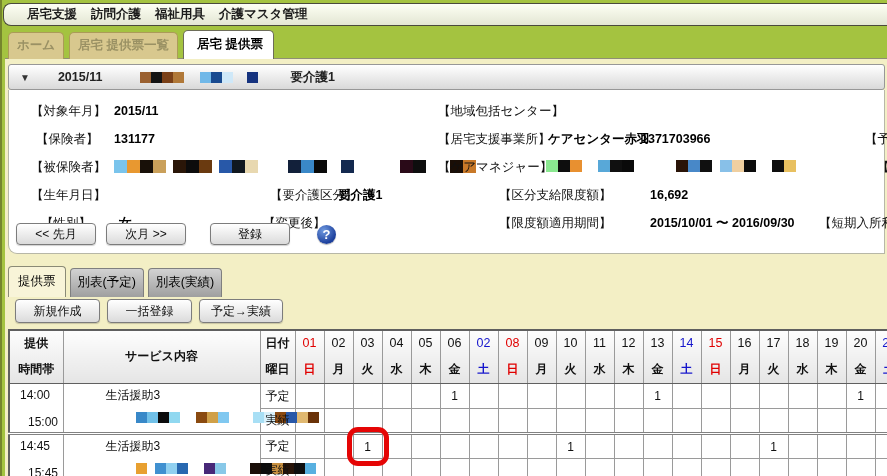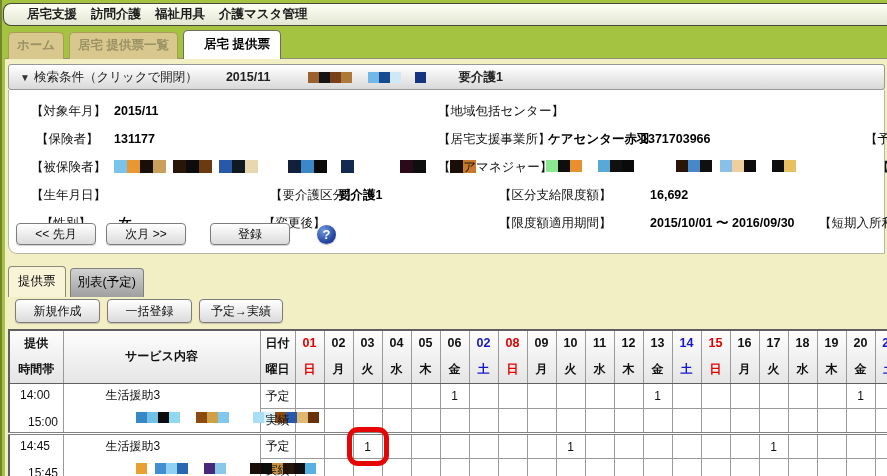--- a/index.html
+++ b/index.html
@@ -11,21 +11,21 @@
   
   .menu-bar { position:absolute; left:3px; top:3px; right:0; height:23px;
     background:linear-gradient(#fdfff4,#e3e6d3); border:1px solid #4a4a3c; border-right:none;
     border-radius:8px 0 0 8px; display:flex; align-items:center; gap:14px; padding-left:23px; }
   .mitem { font-size:12.5px; font-weight:600; color:#1b1b1b; cursor:default; white-space:nowrap; }
 
   
   .top-tabs { position:absolute; left:8px; top:33px; display:flex; align-items:flex-end; gap:5px; height:26px; z-index:5; }
   .ttab { font-size:12.5px; padding:4px 8px 5px 8px; border-radius:5px 5px 0 0; white-space:nowrap;
     background:#d8c88e; border:1px solid #ab9b58; border-bottom:none; color:#9a9164; font-weight:600; }
-  .ttab.on { background:#ffffff; border:1px solid #6d6d59; border-bottom:none; color:#000; font-weight:700; padding:5px 10px 6px 20px; }
+  .ttab.on { background:#ffffff; border:1px solid #6d6d59; border-bottom:none; color:#000; font-weight:700; padding:5px 10px 6px 13px; }
 
   
   .content { position:absolute; left:5px; top:58px; right:0; bottom:0; background:#f3efc5; border-top:1px solid #8f8f75; overflow:hidden; }
 
   
   .search-bar { position:absolute; left:3px; top:5px; right:2px; height:26px;
     background:linear-gradient(#ffffff,#d9d9d9); border:1px solid #979797; border-radius:3px;
     display:flex; align-items:center; font-size:12.5px; color:#222; }
   .tri { margin-left:11px; font-size:10px; color:#333; }
   .sc-label { margin-left:4px; }
@@ -61,21 +61,21 @@
   .tbl-actions { position:absolute; left:3px; top:240px; height:26px; }
   .tbl-actions .btn { top:0; height:24px; }
 
   
   .sched { position:absolute; left:3px; top:270px; border-collapse:collapse; table-layout:fixed; width:895px;
     background:#fff; border:2px solid #5f5f5f; }
   .sched th, .sched td { border:1px solid #9a9a9a; padding:0; font-size:12px; color:#111; }
   .sched th { background:linear-gradient(#fdfdfd,#e5e5e5); font-weight:700; border-bottom:1px solid #606060; }
   .sched th div { line-height:25px; height:26px; text-align:center; }
   .h-one div { line-height:52px; height:52px; }
-  .dnum { font-size:12.5px; font-weight:700; }
+  .dnum { font-size:12.5px; font-weight:400; }
   .dwd  { font-size:12px; font-weight:700; }
   th.sun .dnum, th.sun .dwd { color:#e00000; }
   th.sat .dnum, th.sat .dwd { color:#1515cc; }
   .sched td { height:25px; }
   .ctime { vertical-align:top; font-size:12px; }
   .ctime .t1 { padding:4px 0 0 10px; }
   .ctime .t2 { padding:13px 0 0 18px; }
   .csvc { vertical-align:top; font-size:12px; }
   .csvc .svc-name { padding:3px 0 0 6px;margin-left:36px; }
   .csvc .svc-mos { padding:8px 0 0 72px; }
@@ -100,21 +100,20 @@
   <div class="top-tabs">
       <div class="ttab">ホーム</div>
       <div class="ttab">居宅 提供票一覧</div>
       <div class="ttab on">居宅 提供票</div>
     </div>
 
   <div class="content">
 
     <div class="search-bar">
       <span class="tri">▼</span>
-      <span class="sc-label">検索条件（クリックで開閉）</span>
       <span class="sc-month">2015/11</span>
       <span class="mos">
           <span class="mgroup" style="margin-left: 0px;">
             <span class="msq" style="width: 11px; height: 11px; background: rgb(154, 96, 48);"></span>
             <span class="msq" style="width: 11px; height: 11px; background: rgb(20, 20, 20);"></span>
             <span class="msq" style="width: 11px; height: 11px; background: rgb(122, 64, 24);"></span>
             <span class="msq" style="width: 11px; height: 11px; background: rgb(176, 120, 56);"></span>
           </span>
           <span class="mgroup" style="margin-left: 16px;">
             <span class="msq" style="width: 11px; height: 11px; background: rgb(112, 184, 232);"></span>
@@ -230,20 +229,21 @@
 
       <button class="btn" style="left:7px;  bottom:8px; width:80px">&lt;&lt; 先月</button>
       <button class="btn" style="left:97px; bottom:8px; width:80px">次月 &gt;&gt;</button>
       <button class="btn" style="left:201px;bottom:8px; width:80px">登録</button>
       <div class="help" style="left:308px;bottom:9px">?</div>
     </div>
 
     <div class="lower-tabs">
         <div class="ltab on">提供票</div>
         <div class="ltab">別表(予定)</div>
+        <div class="ltab">別表(実績)</div>
       </div>
 
     <div class="tbl-actions">
       <button class="btn" style="left:7px;  width:85px">新規作成</button>
       <button class="btn" style="left:99px; width:85px">一括登録</button>
       <button class="btn" style="left:191px;width:84px">予定→実績</button>
     </div>
 
     <table class="sched">
         <colgroup>

